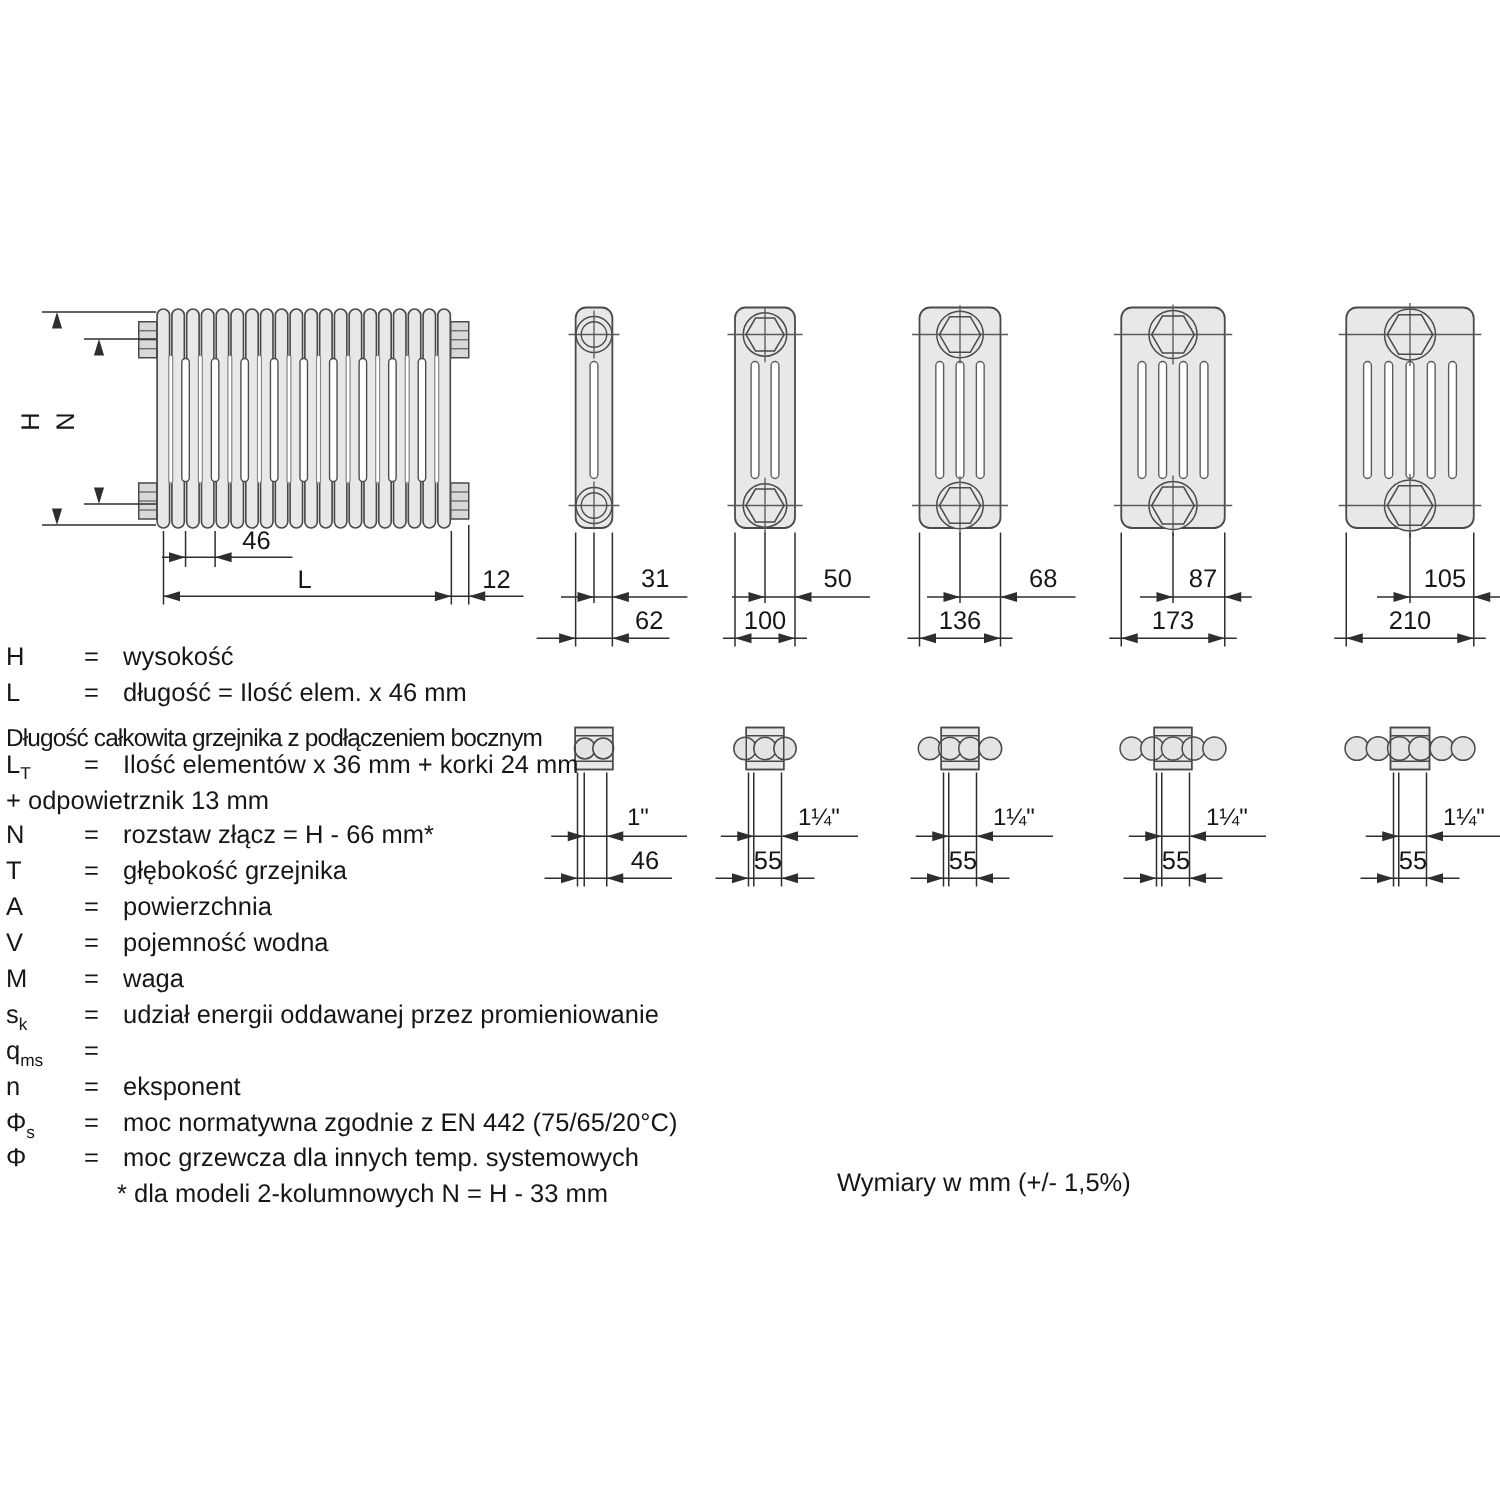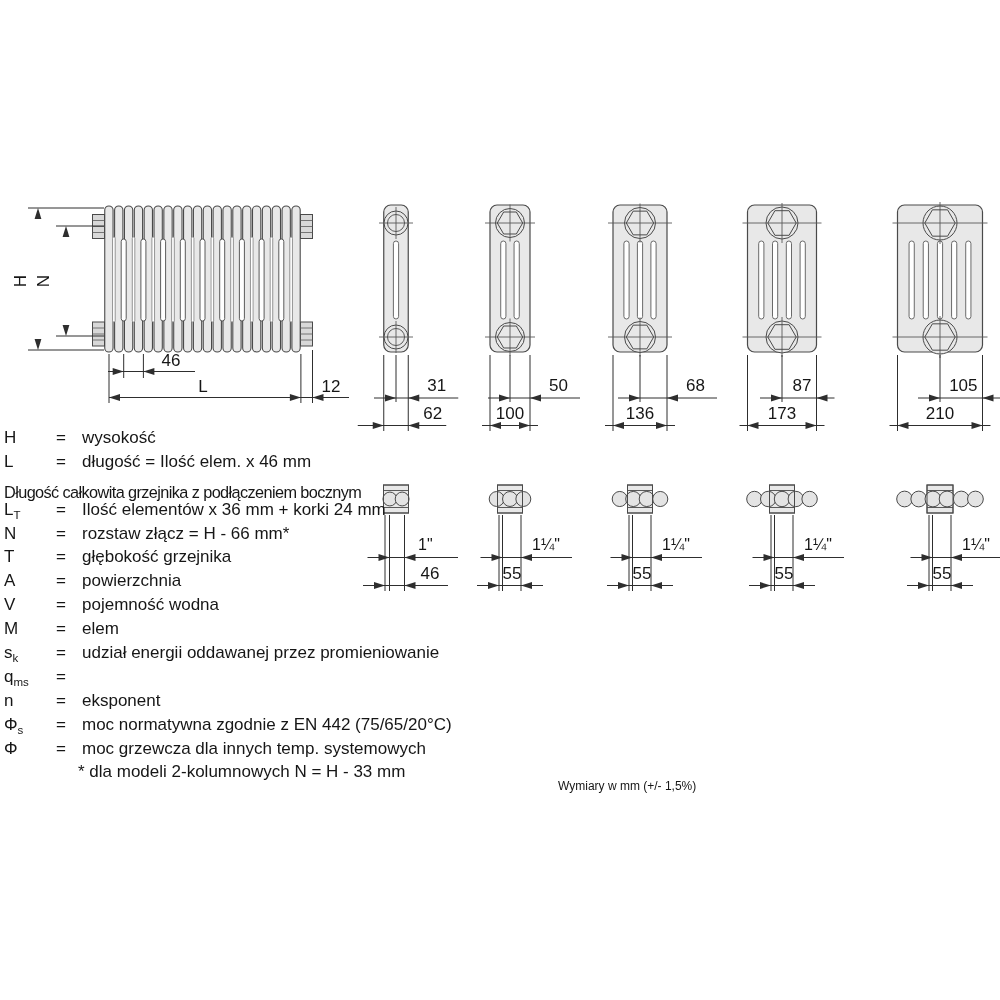--- a/index.html
+++ b/index.html
@@ -7,21 +7,21 @@
         font-family:"Liberation Sans",sans-serif;color:#161616;}
   svg{position:absolute;left:0;top:0;}
   svg text{font-family:"Liberation Sans",sans-serif;}
   .legend{position:absolute;left:4px;top:429px;width:560px;font-size:17px;line-height:1;}
   .lrow{display:flex;height:23.9px;align-items:flex-start;white-space:nowrap;}
   .sym{width:52px;flex:none;}
   .eq{width:26px;flex:none;}
   .lrow.indent{padding-left:74px;}
   .lrow.tight{letter-spacing:-0.6px;font-size:16.3px;align-items:flex-end;}
   sub{font-size:11.5px;line-height:1;}
-  .note{position:absolute;left:558px;top:779px;font-size:12px;}
+  .note{position:absolute;left:558px;top:779px;font-size:17px;}
 </style>
 </head>
 <body>
 
 <div id="page">
   <svg id="diagram" width="1000" height="1000" viewBox="0 0 1000 1000">
       <rect x="104.75" y="206" width="8.3" height="146" rx="4.1" fill="#e8e8e8" stroke="#4a4a4a" stroke-width="1.1"></rect>
       <rect x="114.6" y="206" width="8.3" height="146" rx="4.1" fill="#e8e8e8" stroke="#4a4a4a" stroke-width="1.1"></rect>
       <rect x="124.45" y="206" width="8.3" height="146" rx="4.1" fill="#e8e8e8" stroke="#4a4a4a" stroke-width="1.1"></rect>
       <rect x="134.3" y="206" width="8.3" height="146" rx="4.1" fill="#e8e8e8" stroke="#4a4a4a" stroke-width="1.1"></rect>
@@ -326,20 +326,23 @@
         <span class="desc">długość = Ilość elem. x 46 mm</span>
       </div>
     <div class="lrow full tight">
         <span class="desc">Długość całkowita grzejnika z podłączeniem bocznym</span>
       </div>
     <div class="lrow">
         <span class="sym"><span>L</span><sub>T</sub></span>
         <span class="eq">=</span>
         <span class="desc">Ilość elementów x 36 mm + korki 24 mm</span>
       </div>
+    <div class="lrow full">
+        <span class="desc">+ odpowietrznik 13 mm</span>
+      </div>
     <div class="lrow">
         <span class="sym"><span>N</span><sub></sub></span>
         <span class="eq">=</span>
         <span class="desc">rozstaw złącz = H - 66 mm*</span>
       </div>
     <div class="lrow">
         <span class="sym"><span>T</span><sub></sub></span>
         <span class="eq">=</span>
         <span class="desc">głębokość grzejnika</span>
       </div>
@@ -349,21 +352,21 @@
         <span class="desc">powierzchnia</span>
       </div>
     <div class="lrow">
         <span class="sym"><span>V</span><sub></sub></span>
         <span class="eq">=</span>
         <span class="desc">pojemność wodna</span>
       </div>
     <div class="lrow">
         <span class="sym"><span>M</span><sub></sub></span>
         <span class="eq">=</span>
-        <span class="desc">elem</span>
+        <span class="desc">waga</span>
       </div>
     <div class="lrow">
         <span class="sym"><span>s</span><sub>k</sub></span>
         <span class="eq">=</span>
         <span class="desc">udział energii oddawanej przez promieniowanie</span>
       </div>
     <div class="lrow">
         <span class="sym"><span>q</span><sub>ms</sub></span>
         <span class="eq">=</span>
       </div>

